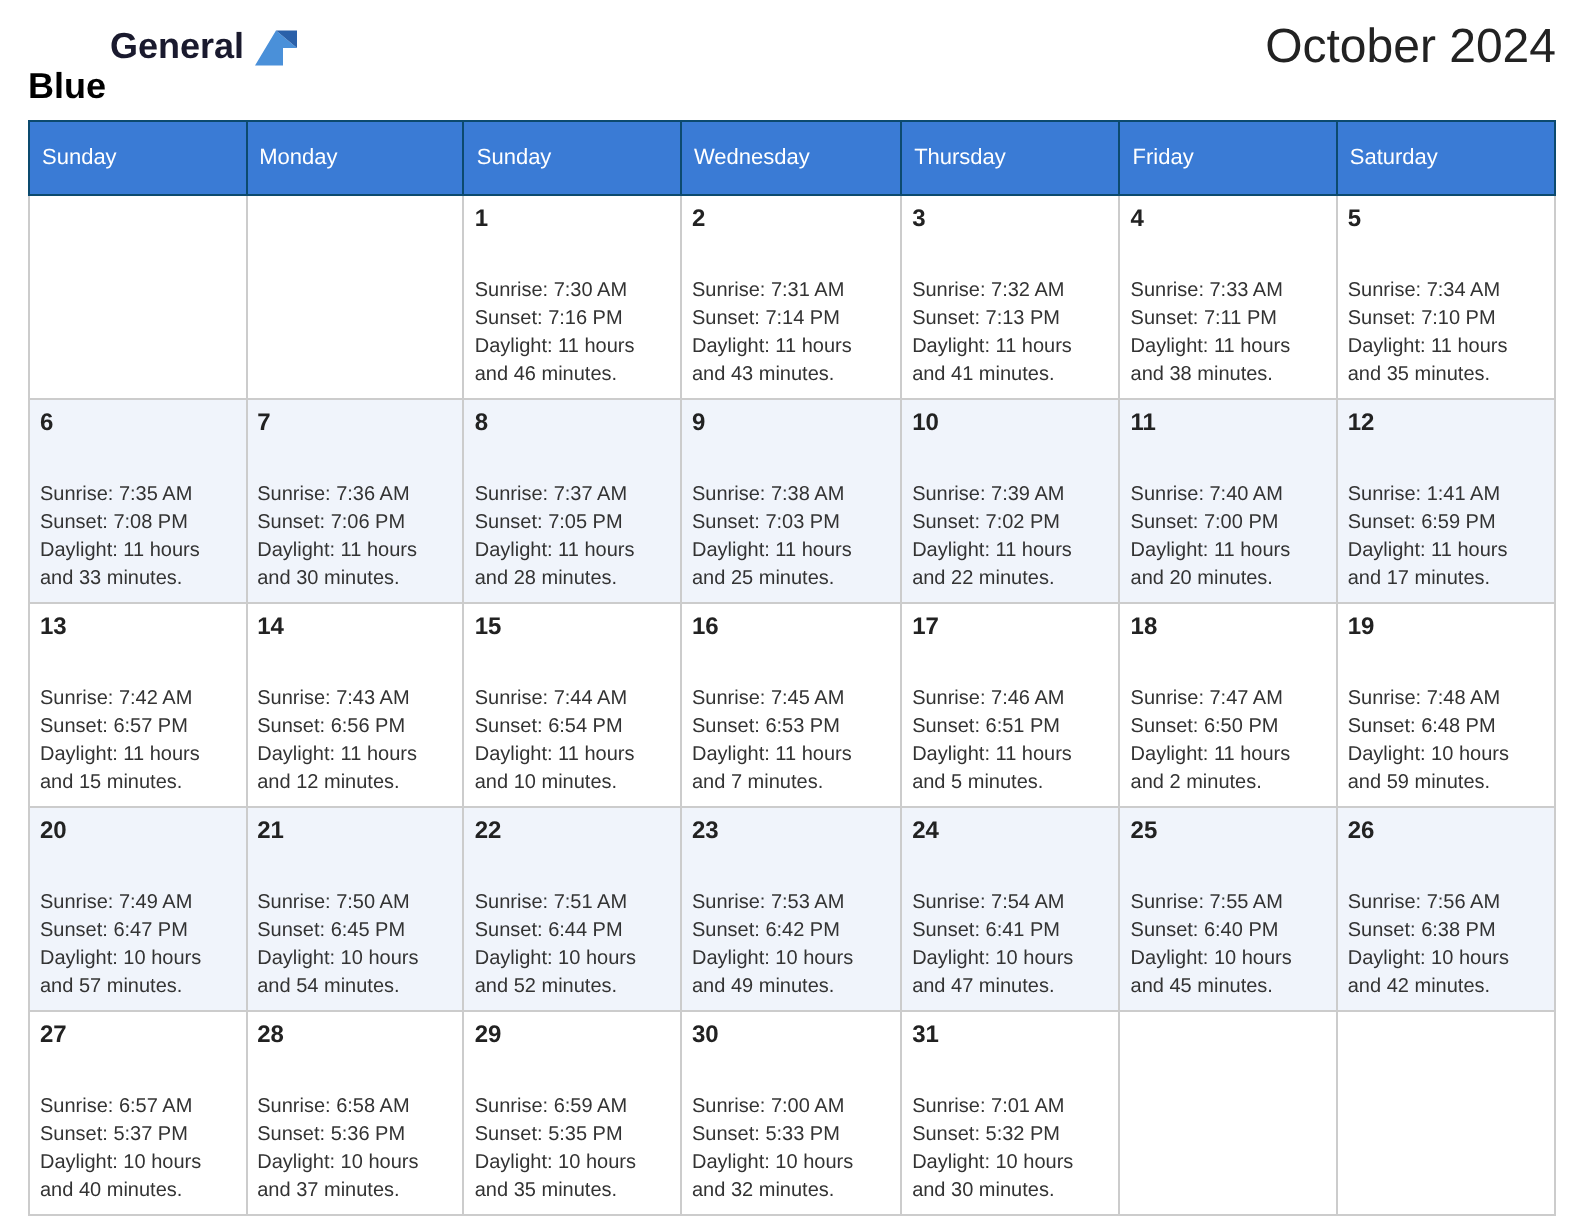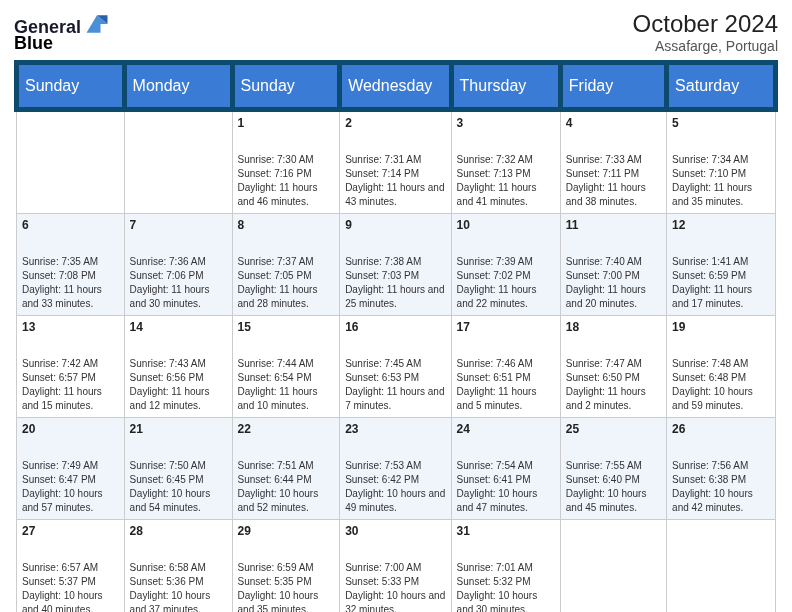--- a/index.html
+++ b/index.html
@@ -53,23 +53,23 @@
     .calendar {
       width: 100%;
       border-collapse: collapse;
       font-size: 10.5px;
     }
     .calendar th {
       background: #3a7bd5;
       color: #fff;
       text-align: left;
       padding: 12px 6px;
-      font-size: 16px;
+      font-size: 11px;
       font-weight: normal;
-      border: 5px solid #0c4a6e;
+      border: 1px solid #0c4a6e;
     }
     .calendar td {
       border: 1px solid #ccc;
       vertical-align: top;
       padding: 4px 5px;
       width: 113px;
       min-height: 70px;
       background: #fff;
     }
     .calendar tr:nth-child(even) td {
@@ -98,33 +98,32 @@
       background: #fff;
     }
   </style>
 </head>
 <body>
 
 <div class="page">
   <div class="header">
     <div class="logo">
       <div style="display:flex;flex-direction:column;align-items:flex-start;">
-        <div style="display:flex;align-items:flex-end;">
+        <div style="display:flex;align-items:center;margin-left:41px;">
           <span class="logo-text">General</span>
           <svg class="logo-icon" viewBox="0 0 32 28" xmlns="http://www.w3.org/2000/svg">
             <polygon points="4,24 16,4 28,14 20,14 20,24" fill="#4a90d9"></polygon>
             <polygon points="16,4 28,4 28,14" fill="#2a60a9"></polygon>
           </svg>
         </div>
         <span class="logo-text" style="color:#000000;margin-top:-4px;">Blue</span>
       </div>
     </div>
     <div class="title-block">
       <div class="month-title">October 2024</div>
-      <div class="location">Assafarge, Portugal</div>
     </div>
   </div>
 
   <table class="calendar">
     <thead>
       <tr>
         <th>Sunday</th>
         <th>Monday</th>
         <th>Sunday</th>
         <th>Wednesday</th>

